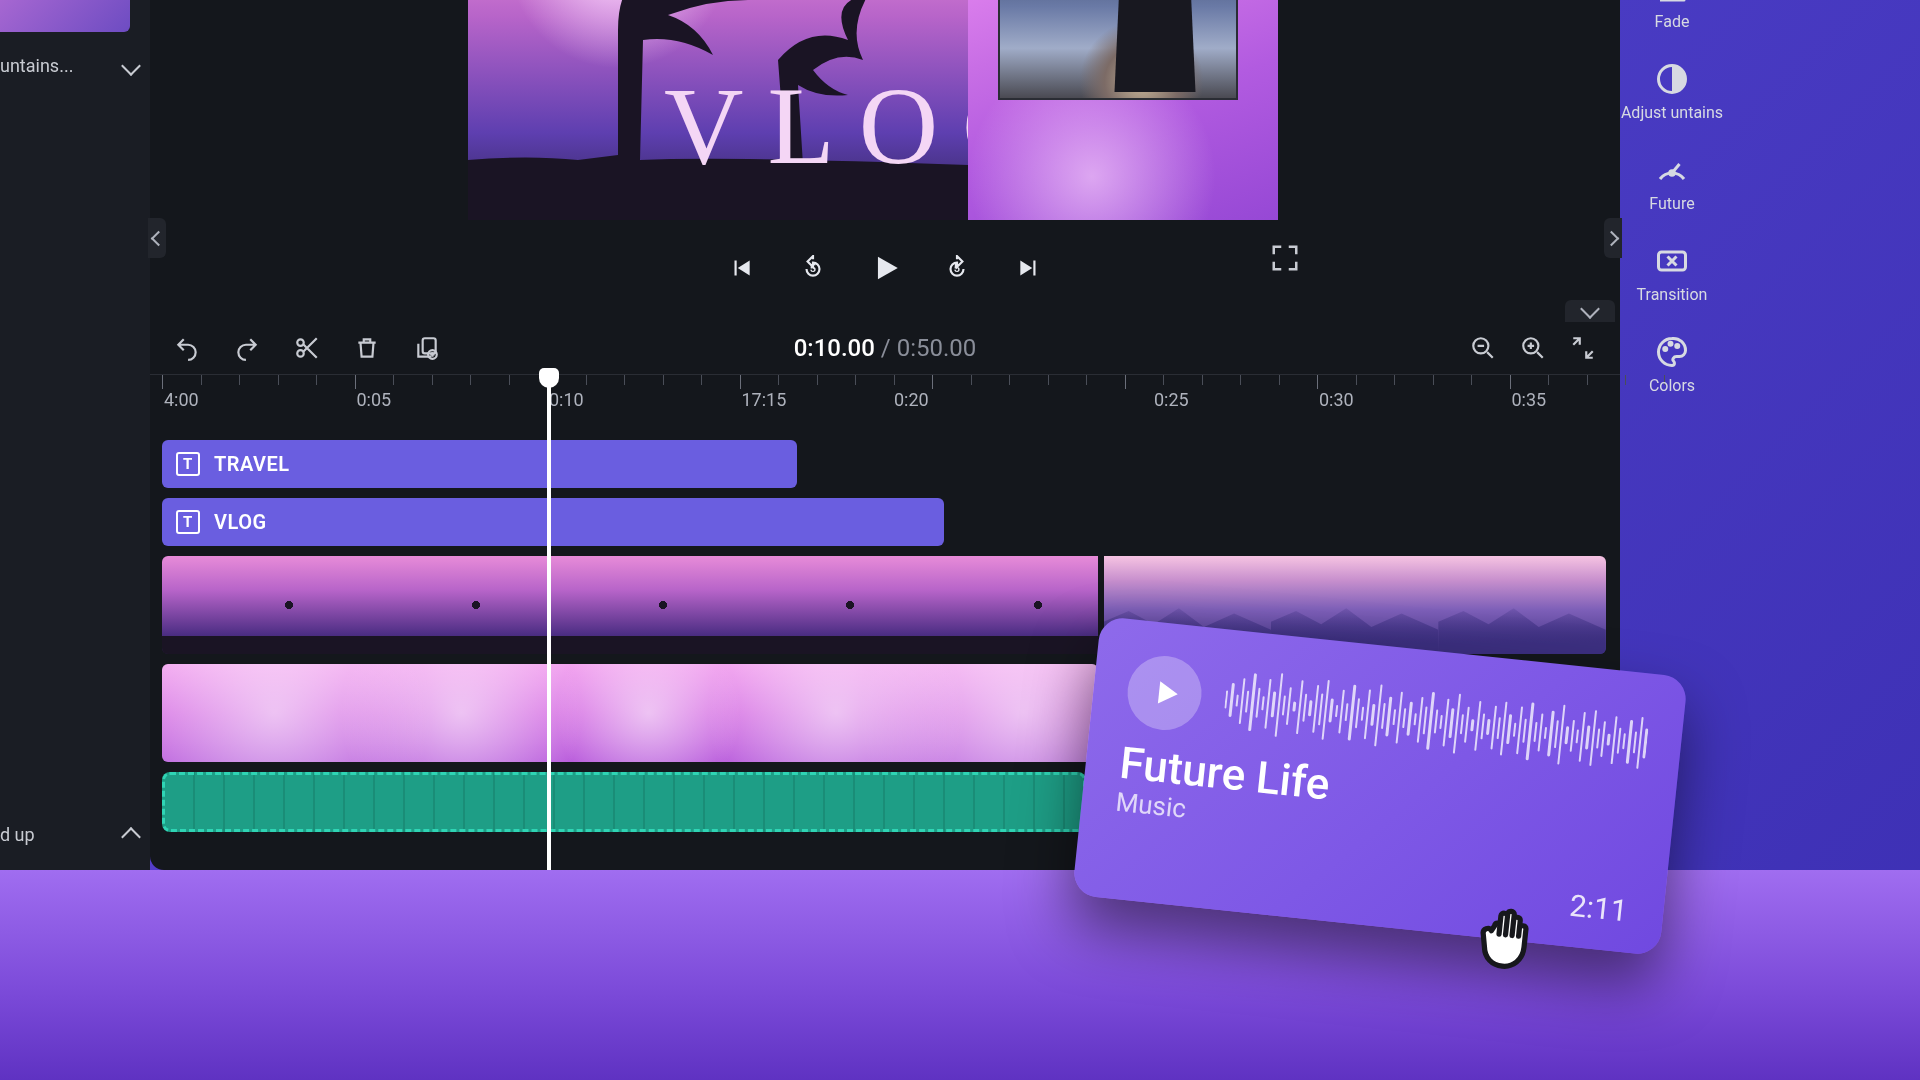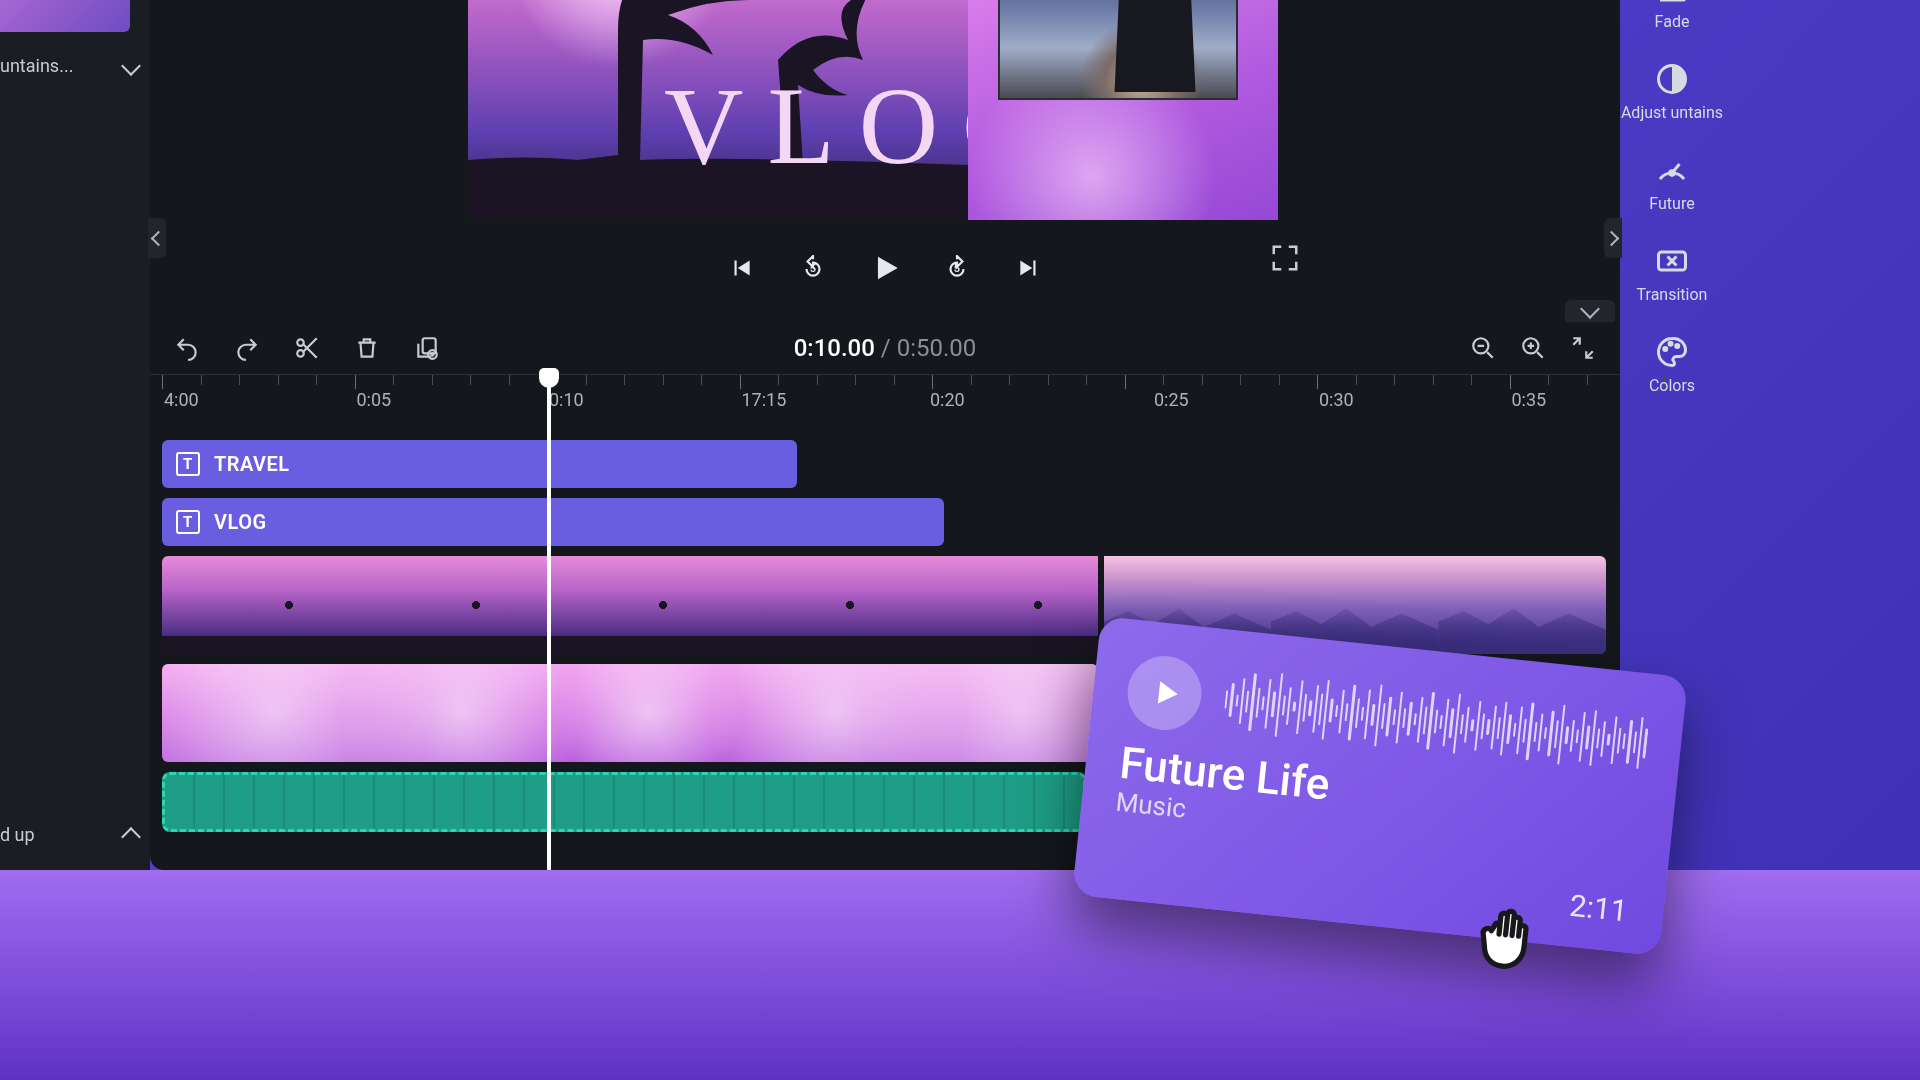--- a/index.html
+++ b/index.html
@@ -385,21 +385,21 @@
         <div class="tick" style="left: 462px;"></div>
         <div class="tick" style="left: 500.5px;"></div>
         <div class="tick" style="left: 539px;"></div>
         <div class="tick major" style="left: 577.5px;"></div>
         <div class="tick-label" style="left: 577.5px;">17:15</div>
         <div class="tick" style="left: 616px;"></div>
         <div class="tick" style="left: 654.5px;"></div>
         <div class="tick" style="left: 693px;"></div>
         <div class="tick" style="left: 731.5px;"></div>
         <div class="tick major" style="left: 770px;"></div>
-        <div class="tick-label" style="left: 766px; text-align: right;">0:20</div>
+        <div class="tick-label" style="left: 730px; text-align: right;">0:20</div>
         <div class="tick" style="left: 808.5px;"></div>
         <div class="tick" style="left: 847px;"></div>
         <div class="tick" style="left: 885.5px;"></div>
         <div class="tick" style="left: 924px;"></div>
         <div class="tick major" style="left: 962.5px;"></div>
         <div class="tick-label" style="left: 990px;">0:25</div>
         <div class="tick" style="left: 1001px;"></div>
         <div class="tick" style="left: 1039.5px;"></div>
         <div class="tick" style="left: 1078px;"></div>
         <div class="tick" style="left: 1116.5px;"></div>

